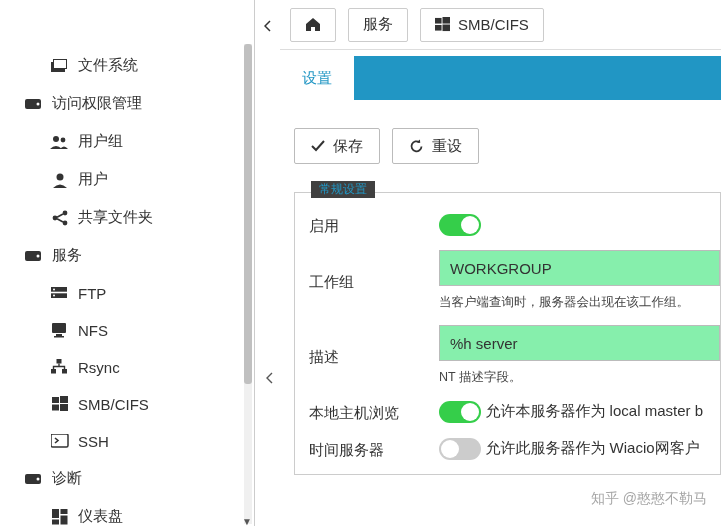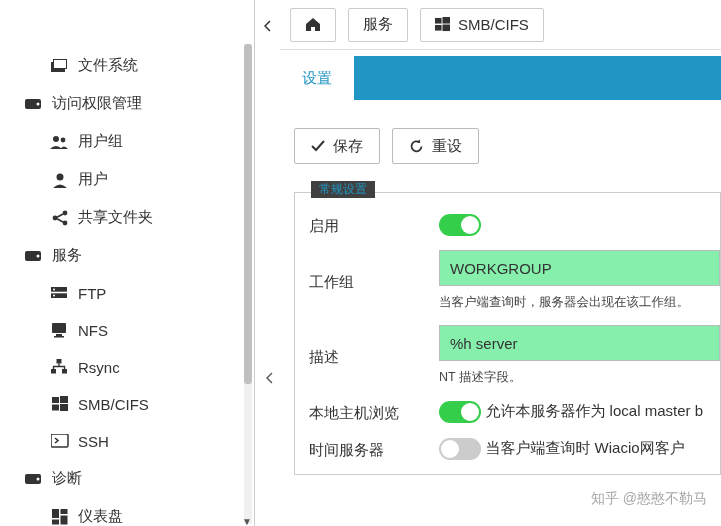--- a/index.html
+++ b/index.html
@@ -296,19 +296,19 @@
       <div class="ctrl">
         <span class="toggle on"><span class="knob"></span></span>
         <span class="toggle-text">允许本服务器作为 local master b</span>
       </div>
     </div>
 
     <div class="row">
       <div class="label">时间服务器</div>
       <div class="ctrl">
         <span class="toggle off"><span class="knob"></span></span>
-        <span class="toggle-text">当客户端查询时 Wiacio网客户</span>
+        <span class="toggle-text">允许此服务器作为 Wiacio网客户</span>
       </div>
     </div>
   </div>
 </div>
 
 <div class="watermark">知乎 @憨憨不勒马</div>
 
 </body></html>

